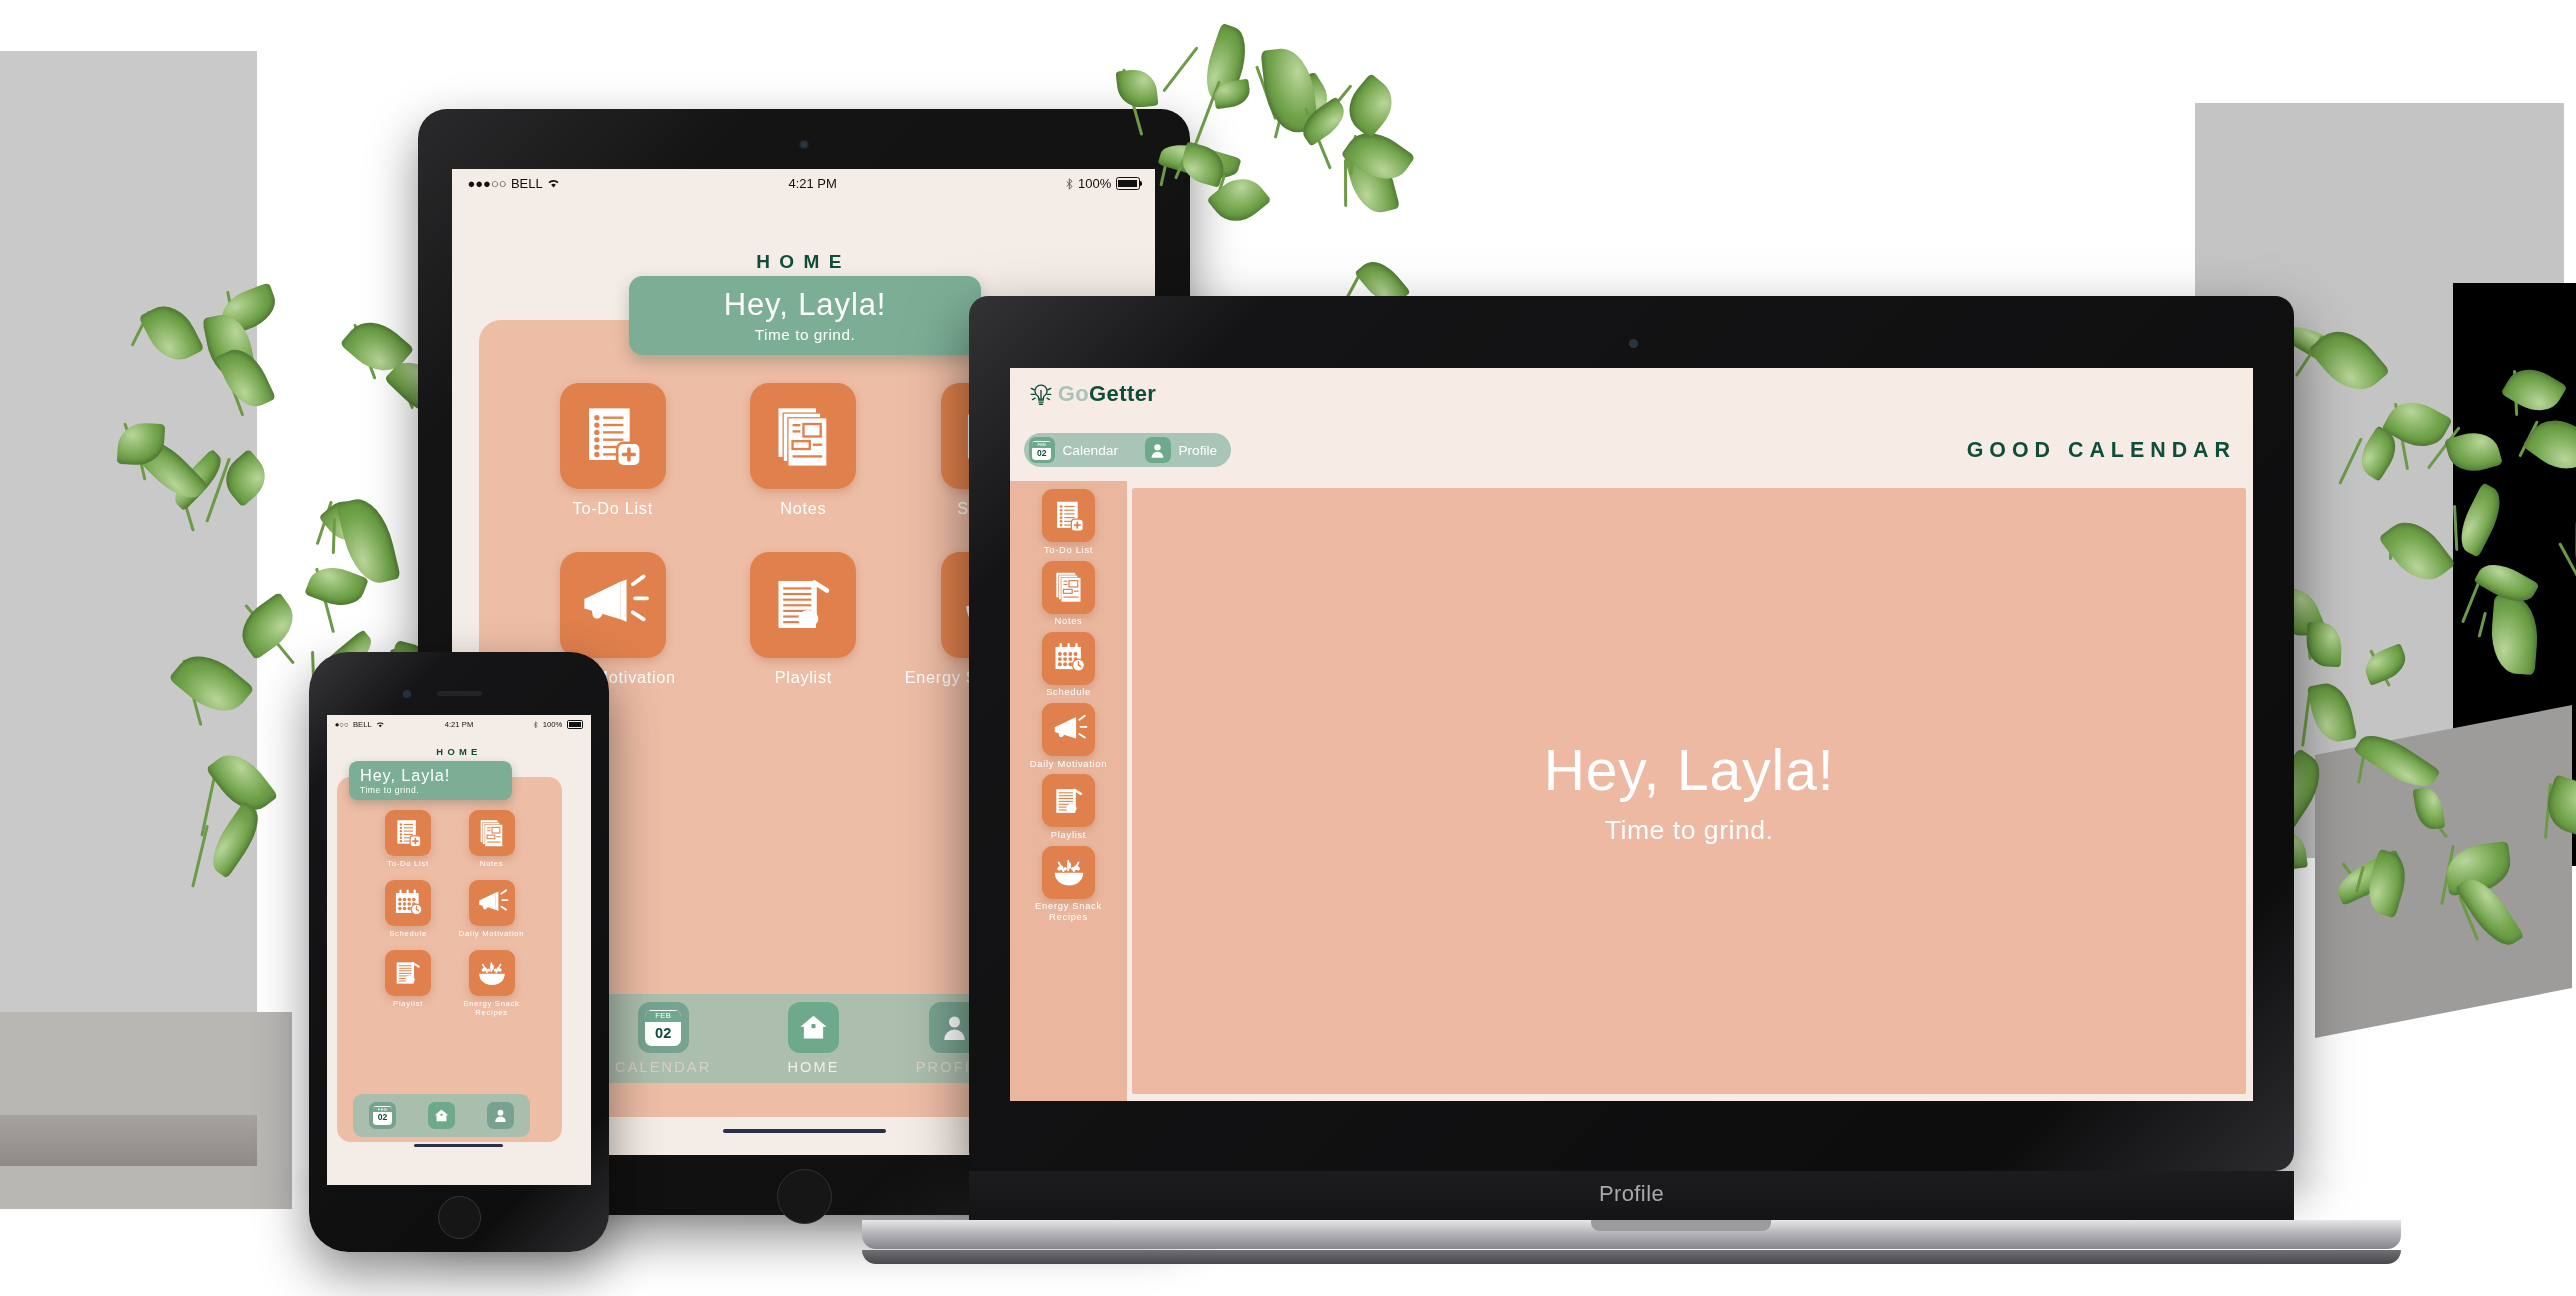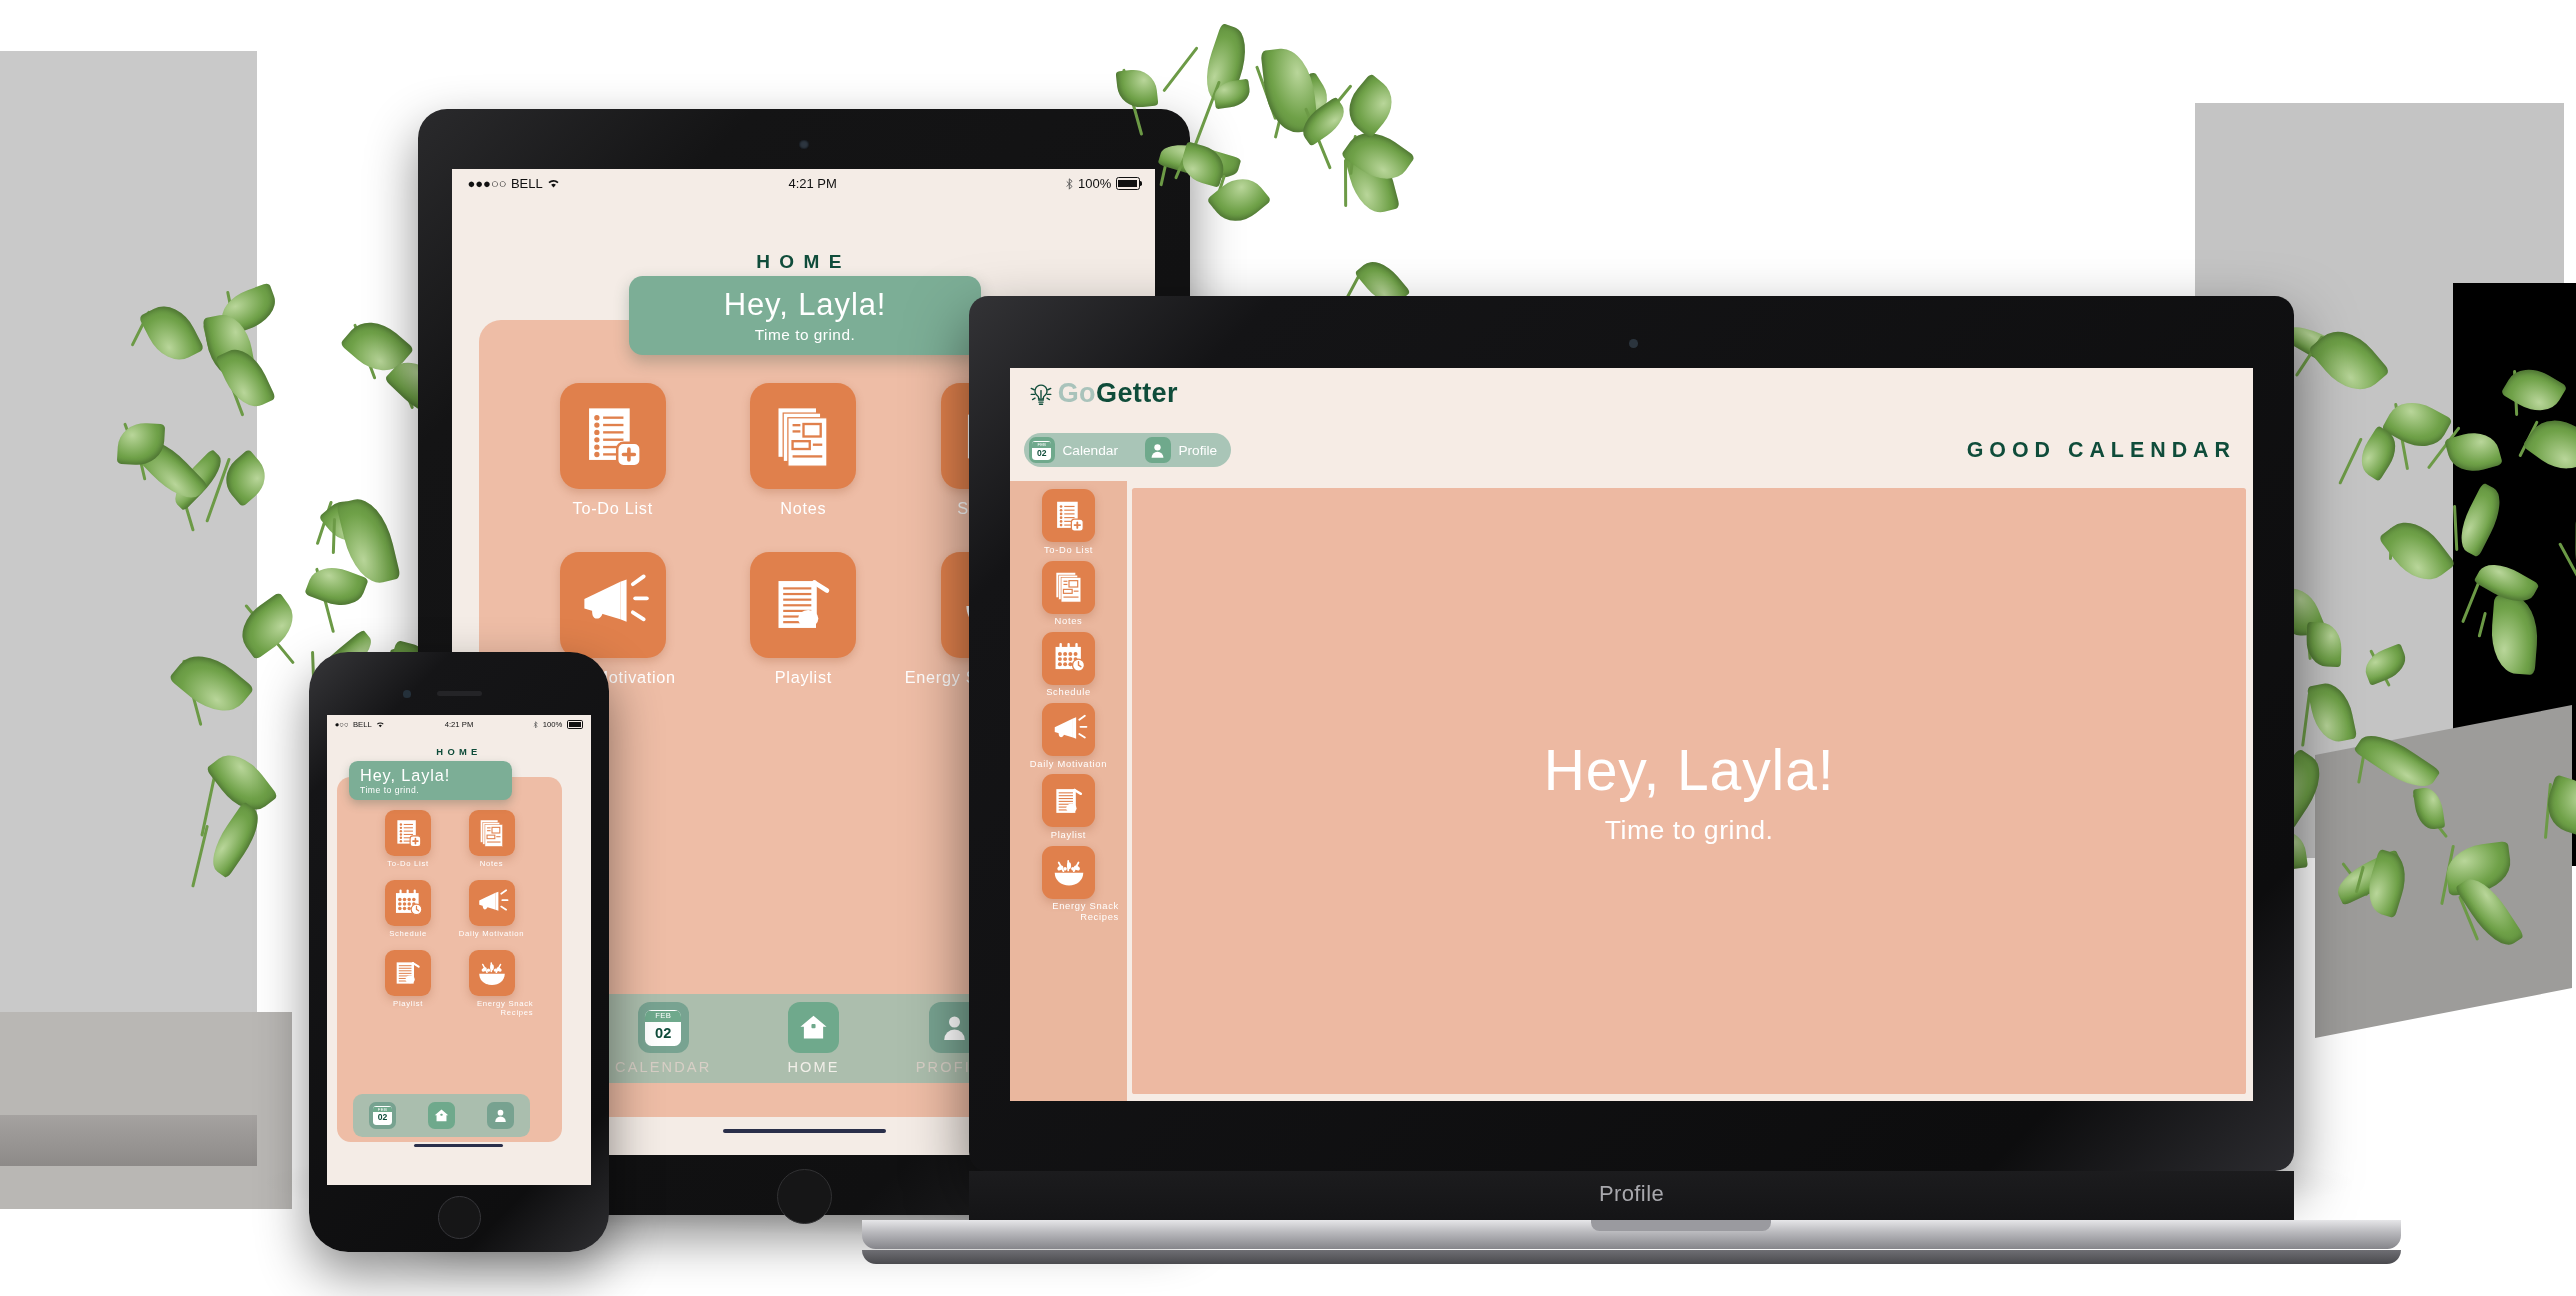--- a/index.html
+++ b/index.html
@@ -73,27 +73,27 @@
   .logo-txt{font-weight:700;letter-spacing:0.4px;}
   .logo-go{color:#a9c3bb;}
   .logo-getter{color:#0f4c3a;}
   .navpill{display:inline-flex;align-items:center;background:#a9c5b7;border-radius:857px;}
   .navpill .chip{background:#6fa98c;display:flex;align-items:center;justify-content:center;color:#fff;}
   .navpill .lbl{color:#ffffff;}
   .greet-title{color:#fff;font-weight:400;letter-spacing:0.9px;}
   .greet-sub{color:#fff;font-weight:400;letter-spacing:0.5px;}
   .tile{background:#e0804c;border-radius:12px;display:flex;align-items:center;justify-content:center;
         box-shadow:0 3.4px 8.6px rgba(150,80,45,.25);}
-  .tile-lbl{color:#fff;text-align:right;letter-spacing:0.7px;line-height:1.12;}
+  .tile-lbl{color:#fff;text-align:center;letter-spacing:0.7px;line-height:1.12;}
   .app-icon{display:block;}
 
   
   #mb-topbar{position:absolute;left:0;top:0;width:1243px;height:51px;background:#f6ece5;
      display:flex;align-items:center;padding-left:13.7px;box-sizing:border-box;}
-  #mb-topbar .logo-txt{font-size:27px;}
+  #mb-topbar .logo-txt{font-size:22px;}
   #mb-navrow{position:absolute;left:0;top:51px;width:1243px;height:62px;background:#f6ece5;
      display:flex;align-items:center;padding-left:13.7px;box-sizing:border-box;justify-content:space-between;
      padding-right:17px;}
   #mb-navrow .navpill{height:34px;padding:0 13.7px 0 5.1px;gap:7.7px;}
   #mb-navrow .chip{width:26px;height:26px;border-radius:6.9px;}
   #mb-navrow .lbl{font-size:13.7px;}
   #mb-greetword{color:#0f4c3a;font-weight:700;font-size:21.4px;letter-spacing:6px;}
   #mb-body{position:absolute;left:0;top:113px;width:1243px;height:620px;display:flex;}
   #mb-side{width:117px;background:#eab79e;padding-top:5.1px;box-sizing:border-box;
      display:flex;flex-direction:column;align-items:center;gap:1.7px;}

